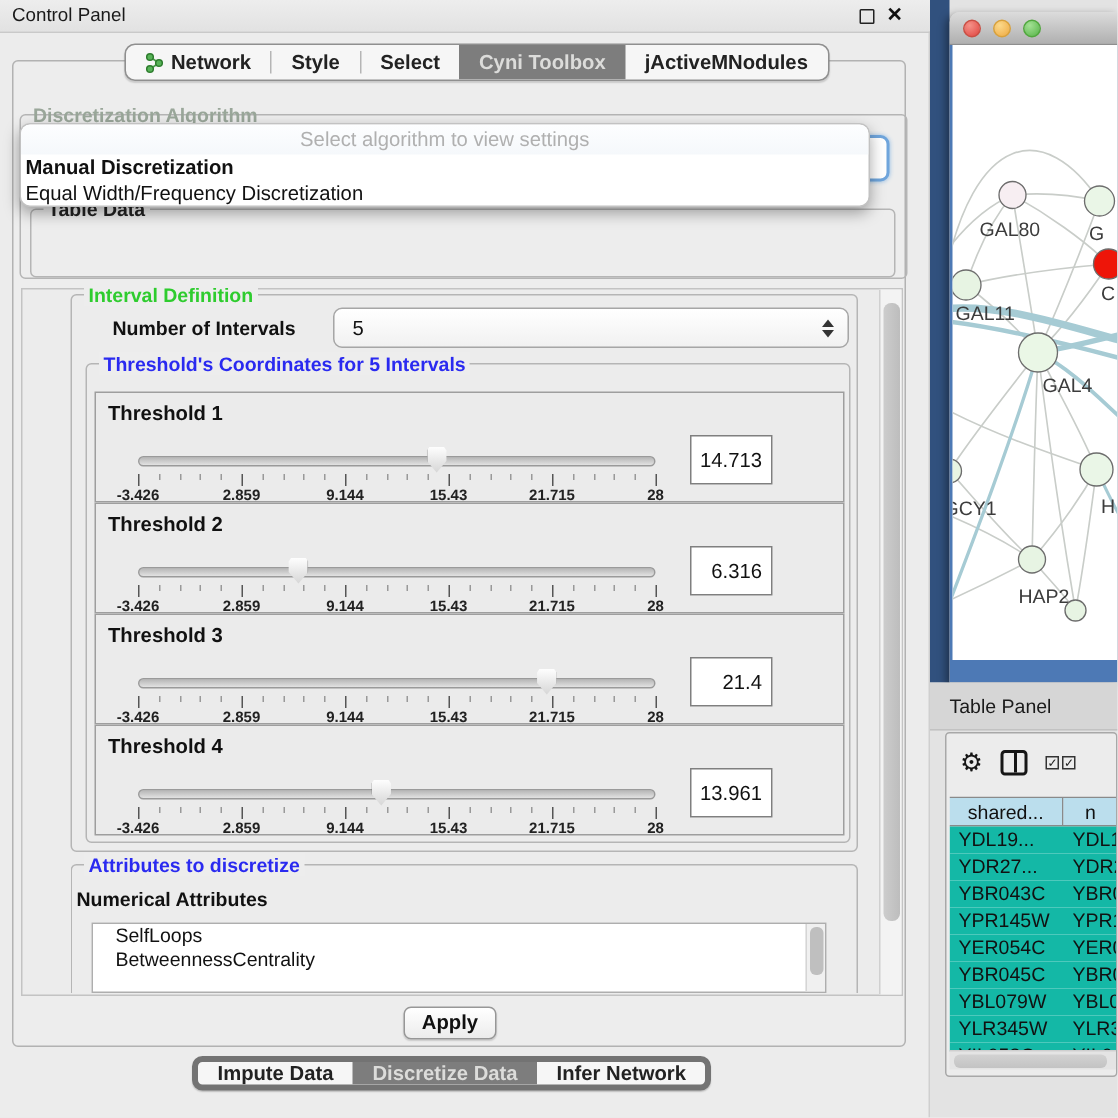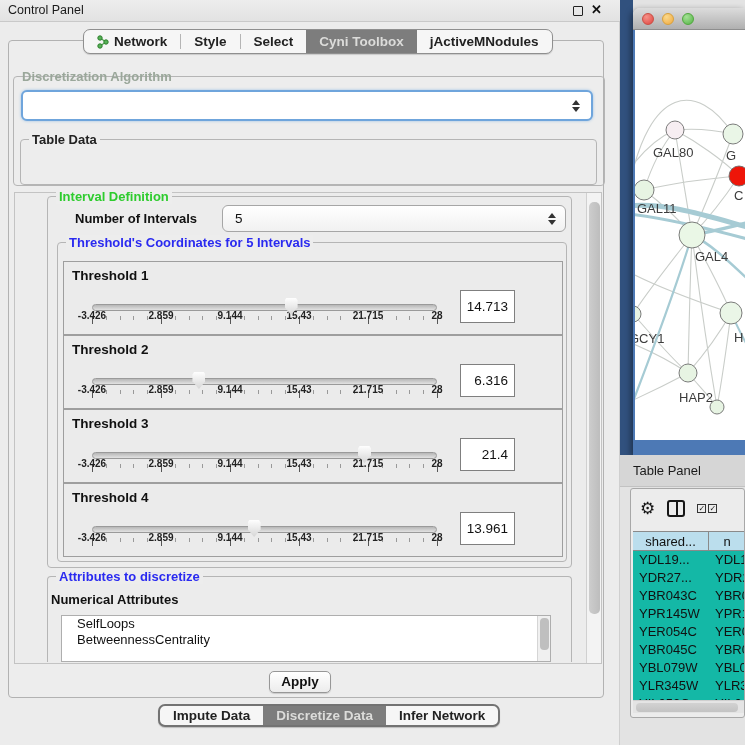--- a/index.html
+++ b/index.html
@@ -55,33 +55,33 @@
 
   
   .thr-block { position:absolute; left:5px; width:500px; height:74px; background:#ebebeb; border:1px solid #9e9e9e; }
   .thr-title { position:absolute; left:8px; top:6px; font-size:13.5px; font-weight:bold; color:#111; }
   .thr-track { position:absolute; left:28px; top:42px; width:345px; height:7px; border-radius:4px; background:linear-gradient(#b7b7b7,#e2e2e2); border:1px solid #9a9a9a; }
   .thr-thumb { position:absolute; top:36px; width:13px; height:17px; background:linear-gradient(#fefefe,#d6d6d6); clip-path:polygon(12% 0%,88% 0%,100% 14%,100% 55%,50% 100%,0% 55%,0% 14%); filter:drop-shadow(0 0 0.7px #555); }
   .ticks { position:absolute; left:28px; top:54px; width:345px; height:10px; }
   .tick { position:absolute; top:0; width:1px; background:#555; }
   .tick.minor { height:4px; opacity:.55; }
   .tick.major { height:8px; }
-  .tick-labels { position:absolute; left:28px; top:48px; width:345px; height:11px; }
+  .tick-labels { position:absolute; left:28px; top:63px; width:345px; height:11px; }
   .tick-lab { position:absolute; transform:translateX(-50%); font-size:10px; font-weight:bold; color:#222; white-space:nowrap; }
   .thr-value { position:absolute; left:396px; top:28px; width:55px; height:33px; background:#fff; border:1px solid #7f7f7f; font-size:13.5px; color:#111; text-align:right; line-height:31px; padding-right:6px; }
 
   
   .attr-list { position:absolute; left:61px; top:615px; width:490px; height:47px; background:#fff; border:1px solid #aeaeae; overflow:hidden; }
   .attr-item { font-size:13px; line-height:16px; padding-left:15px; color:#111; white-space:nowrap; }
   .attr-scroll { position:absolute; right:0; top:0; width:13px; height:100%; background:#f0f0f0; border-left:1px solid #d5d5d5; }
   .attr-scroll .thumb { position:absolute; left:2px; top:2px; width:9px; height:32px; background:#bfbfbf; border-radius:4px; }
 
   .apply-btn { position:absolute; left:269px; top:671px; width:62px; height:22px; background:linear-gradient(#ffffff,#ececec); border:1px solid #979797; border-radius:5px; font-size:13.5px; font-weight:bold; text-align:center; line-height:20px; color:#111; box-shadow:0 1px 1px rgba(0,0,0,.15); }
 
-  .bottom-tabbar { position:absolute; left:158px; top:704px; height:23px; display:flex; background:#f6f6f6; border:2px solid #737373; border-radius:7px; overflow:hidden; z-index:20; box-shadow:0 1px 1px rgba(0,0,0,.2); }
+  .bottom-tabbar { position:absolute; left:128px; top:704px; height:23px; display:flex; background:#f6f6f6; border:4px solid #737373; border-radius:7px; overflow:hidden; z-index:20; box-shadow:0 1px 1px rgba(0,0,0,.2); }
 
   
   .right-side { position:absolute; left:620px; top:0; width:125px; height:745px; background:#e3e3e3; }
   .desktop-blue { position:absolute; left:0; top:0; width:13px; height:455px; background:#31517e; }
   .net-window { position:absolute; left:13px; top:8px; width:112px; height:447px; border-radius:7px 0 0 0; overflow:hidden; box-shadow:-2px 2px 6px rgba(0,0,0,.4); }
   .net-titlebar { position:absolute; left:0; top:0; width:112px; height:22px; background:linear-gradient(#dcdcdc,#b0b0b0); border-bottom:1px solid #8e8e8e; }
   .tl { position:absolute; top:5px; width:12px; height:12px; border-radius:50%; }
   .tl.red { left:9px; background:radial-gradient(circle at 35% 30%, #f59289, #e0443f); border:1px solid #c94f44; }
   .tl.yellow { left:29px; background:radial-gradient(circle at 35% 30%, #fbd98b, #efa941); border:1px solid #d8a13c; }
   .tl.green { left:49px; background:radial-gradient(circle at 35% 30%, #a4e195, #55b347); border:1px solid #51a73e; }
@@ -154,20 +154,27 @@
 
     <div class="group" style="left:13px; top:76px; width:592px; height:110px;"></div>
     <span class="alg-label-behind">Discretization Algorithm</span>
     <div class="alg-combo">
       <div class="spinner" style="position:absolute; right:2px; top:8px;">
         <div class="tri-up"></div>
           <div class="tri-dn"></div>
       </div>
     </div>
 
+    <div class="popup">
+      <div class="popup-hint">Select algorithm to view settings</div>
+      <div id="popup-options">
+          <div class="popup-opt first">Manual Discretization</div>
+          <div class="popup-opt">Equal Width/Frequency Discretization</div>
+        </div>
+    </div>
 
     <div class="group" style="left:20px; top:139px; width:577px; height:46px;">
       <span class="group-label lab-dark">Table Data</span>
     </div>
 
     <div class="content-panel"></div>
     <div class="vscroll">
         <div class="thumb"></div>
       </div>
 

